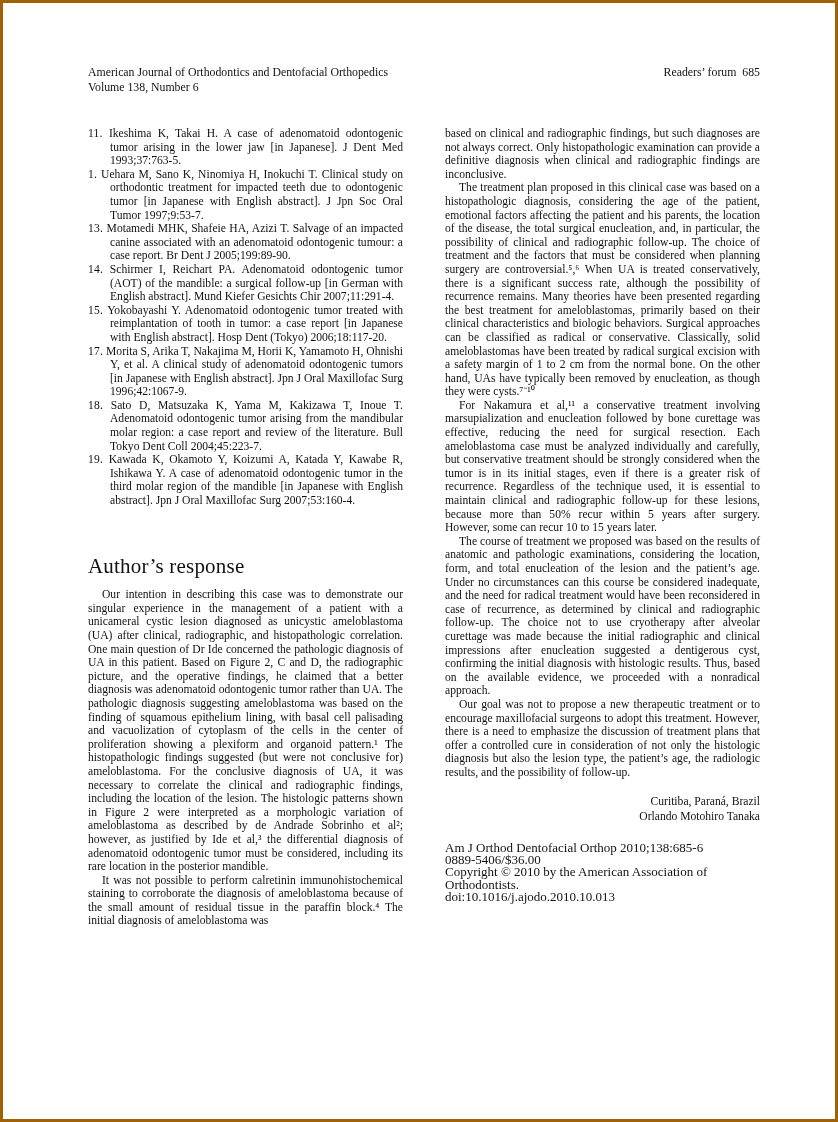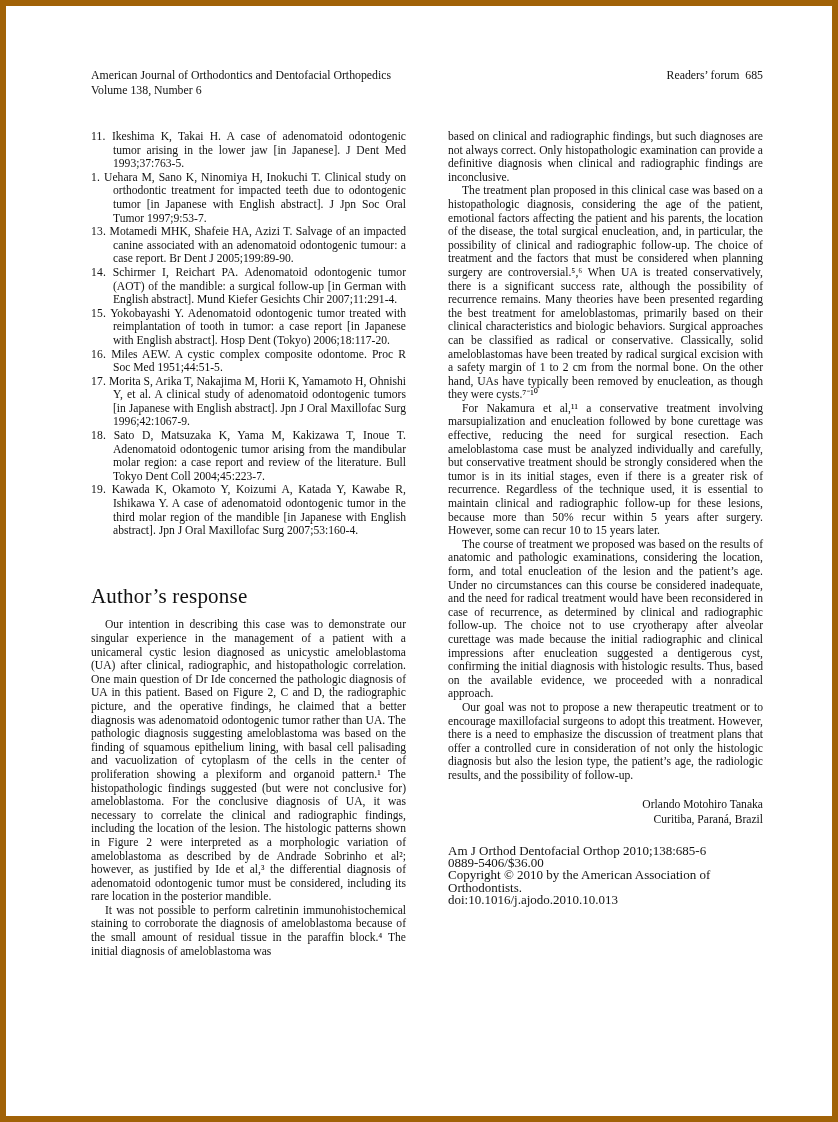--- a/index.html
+++ b/index.html
@@ -3,21 +3,21 @@
 <meta charset="utf-8">
 <style>
   * { margin: 0; padding: 0; box-sizing: border-box; }
   html, body { background: #ffffff; }
   .page {
     position: relative;
     width: 838px;
     height: 1122px;
     margin: 0 auto;
     background: #ffffff;
-    border: 6px solid #a16207;
+    border: 3px solid #a16207;
     font-family: "Liberation Serif", serif;
     color: #111111;
     overflow: hidden;
   }
   .page-header {
     position: absolute;
     top: 62px;
     left: 85px;
     width: 672px;
     display: flex;
@@ -89,42 +89,41 @@
 
   <div class="columns">
 
     <div class="col">
       <div class="refs">
         <div class="ref"><span class="num">11.</span> <span>Ikeshima K, Takai H. A case of adenomatoid odontogenic tumor arising in the lower jaw [in Japanese]. J Dent Med 1993;37:763-5.</span></div>
         <div class="ref"><span class="num">1.</span> <span>Uehara M, Sano K, Ninomiya H, Inokuchi T. Clinical study on orthodontic treatment for impacted teeth due to odontogenic tumor [in Japanese with English abstract]. J Jpn Soc Oral Tumor 1997;9:53-7.</span></div>
         <div class="ref"><span class="num">13.</span> <span>Motamedi MHK, Shafeie HA, Azizi T. Salvage of an impacted canine associated with an adenomatoid odontogenic tumour: a case report. Br Dent J 2005;199:89-90.</span></div>
         <div class="ref"><span class="num">14.</span> <span>Schirmer I, Reichart PA. Adenomatoid odontogenic tumor (AOT) of the mandible: a surgical follow-up [in German with English abstract]. Mund Kiefer Gesichts Chir 2007;11:291-4.</span></div>
         <div class="ref"><span class="num">15.</span> <span>Yokobayashi Y. Adenomatoid odontogenic tumor treated with reimplantation of tooth in tumor: a case report [in Japanese with English abstract]. Hosp Dent (Tokyo) 2006;18:117-20.</span></div>
-        <div class="ref"><span class="num">16.</span> <span>Miles AEW. A cystic complex composite odontome. Proc R Soc Med 1951;44:51-5.</span></div>
         <div class="ref"><span class="num">17.</span> <span>Morita S, Arika T, Nakajima M, Horii K, Yamamoto H, Ohnishi Y, et al. A clinical study of adenomatoid odontogenic tumors [in Japanese with English abstract]. Jpn J Oral Maxillofac Surg 1996;42:1067-9.</span></div>
         <div class="ref"><span class="num">18.</span> <span>Sato D, Matsuzaka K, Yama M, Kakizawa T, Inoue T. Adenomatoid odontogenic tumor arising from the mandibular molar region: a case report and review of the literature. Bull Tokyo Dent Coll 2004;45:223-7.</span></div>
         <div class="ref"><span class="num">19.</span> <span>Kawada K, Okamoto Y, Koizumi A, Katada Y, Kawabe R, Ishikawa Y. A case of adenomatoid odontogenic tumor in the third molar region of the mandible [in Japanese with English abstract]. Jpn J Oral Maxillofac Surg 2007;53:160-4.</span></div>
       </div>
 
       <h1 class="response-heading">Author’s response</h1>
 
       <p class="body-para">Our intention in describing this case was to demonstrate our singular experience in the management of a patient with a unicameral cystic lesion diagnosed as unicystic ameloblastoma (UA) after clinical, radiographic, and histopathologic correlation. One main question of Dr Ide concerned the pathologic diagnosis of UA in this patient. Based on Figure 2, C and D, the radiographic picture, and the operative findings, he claimed that a better diagnosis was adenomatoid odontogenic tumor rather than UA. The pathologic diagnosis suggesting ameloblastoma was based on the finding of squamous epithelium lining, with basal cell palisading and vacuolization of cytoplasm of the cells in the center of proliferation showing a plexiform and organoid pattern.¹ The histopathologic findings suggested (but were not conclusive for) ameloblastoma. For the conclusive diagnosis of UA, it was necessary to correlate the clinical and radiographic findings, including the location of the lesion. The histologic patterns shown in Figure 2 were interpreted as a morphologic variation of ameloblastoma as described by de Andrade Sobrinho et al²; however, as justified by Ide et al,³ the differential diagnosis of adenomatoid odontogenic tumor must be considered, including its rare location in the posterior mandible.</p>
       <p class="body-para">It was not possible to perform calretinin immunohistochemical staining to corroborate the diagnosis of ameloblastoma because of the small amount of residual tissue in the paraffin block.⁴ The initial diagnosis of ameloblastoma was</p>
     </div>
 
     <div class="col">
       <p class="body-para noindent">based on clinical and radiographic findings, but such diagnoses are not always correct. Only histopathologic examination can provide a definitive diagnosis when clinical and radiographic findings are inconclusive.</p>
       <p class="body-para">The treatment plan proposed in this clinical case was based on a histopathologic diagnosis, considering the age of the patient, emotional factors affecting the patient and his parents, the location of the disease, the total surgical enucleation, and, in particular, the possibility of clinical and radiographic follow-up. The choice of treatment and the factors that must be considered when planning surgery are controversial.⁵,⁶ When UA is treated conservatively, there is a significant success rate, although the possibility of recurrence remains. Many theories have been presented regarding the best treatment for ameloblastomas, primarily based on their clinical characteristics and biologic behaviors. Surgical approaches can be classified as radical or conservative. Classically, solid ameloblastomas have been treated by radical surgical excision with a safety margin of 1 to 2 cm from the normal bone. On the other hand, UAs have typically been removed by enucleation, as though they were cysts.⁷⁻¹⁰</p>
       <p class="body-para">For Nakamura et al,¹¹ a conservative treatment involving marsupialization and enucleation followed by bone curettage was effective, reducing the need for surgical resection. Each ameloblastoma case must be analyzed individually and carefully, but conservative treatment should be strongly considered when the tumor is in its initial stages, even if there is a greater risk of recurrence. Regardless of the technique used, it is essential to maintain clinical and radiographic follow-up for these lesions, because more than 50% recur within 5 years after surgery. However, some can recur 10 to 15 years later.</p>
       <p class="body-para">The course of treatment we proposed was based on the results of anatomic and pathologic examinations, considering the location, form, and total enucleation of the lesion and the patient’s age. Under no circumstances can this course be considered inadequate, and the need for radical treatment would have been reconsidered in case of recurrence, as determined by clinical and radiographic follow-up. The choice not to use cryotherapy after alveolar curettage was made because the initial radiographic and clinical impressions after enucleation suggested a dentigerous cyst, confirming the initial diagnosis with histologic results. Thus, based on the available evidence, we proceeded with a nonradical approach.</p>
       <p class="body-para">Our goal was not to propose a new therapeutic treatment or to encourage maxillofacial surgeons to adopt this treatment. However, there is a need to emphasize the discussion of treatment plans that offer a controlled cure in consideration of not only the histologic diagnosis but also the lesion type, the patient’s age, the radiologic results, and the possibility of follow-up.</p>
 
       <div class="signature">
+        <div>Curitiba, Paraná, Brazil</div>
         <div>Orlando Motohiro Tanaka</div>
-        <div>Curitiba, Paraná, Brazil</div>
       </div>
 
       <div class="footer-info">
         <div>Am J Orthod Dentofacial Orthop 2010;138:685-6</div>
         <div>0889-5406/$36.00</div>
         <div>Copyright © 2010 by the American Association of Orthodontists.</div>
         <div>doi:10.1016/j.ajodo.2010.10.013</div>
       </div>
     </div>
 

